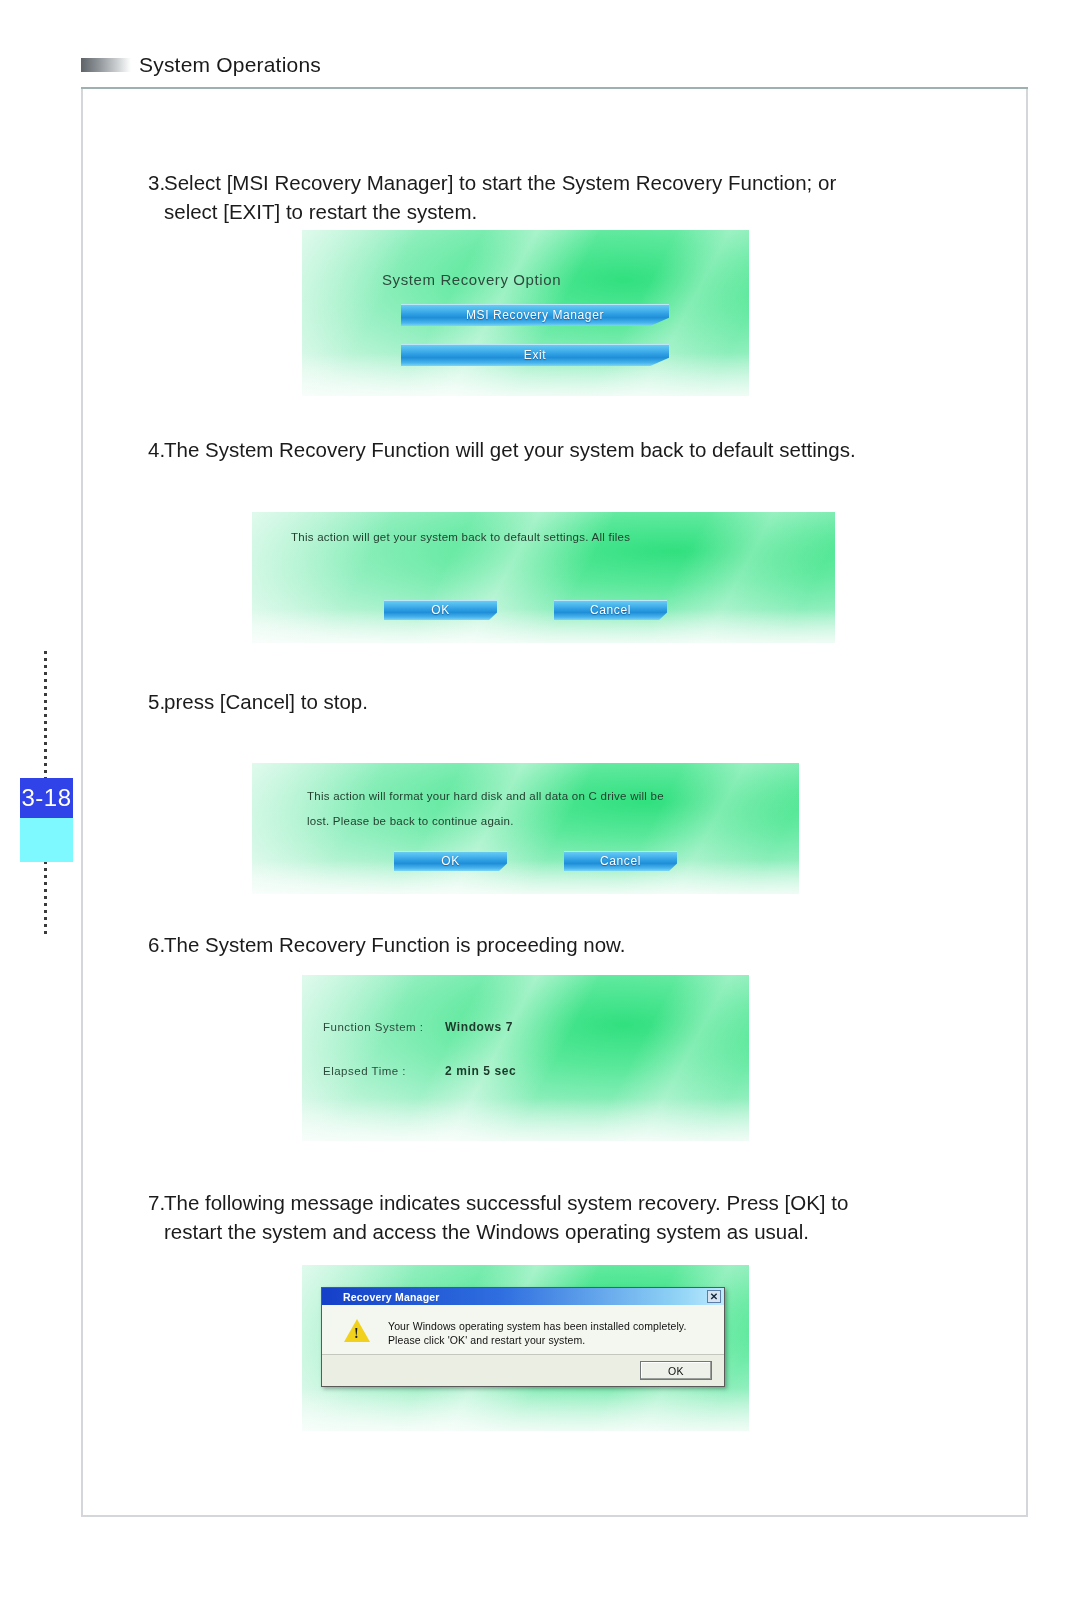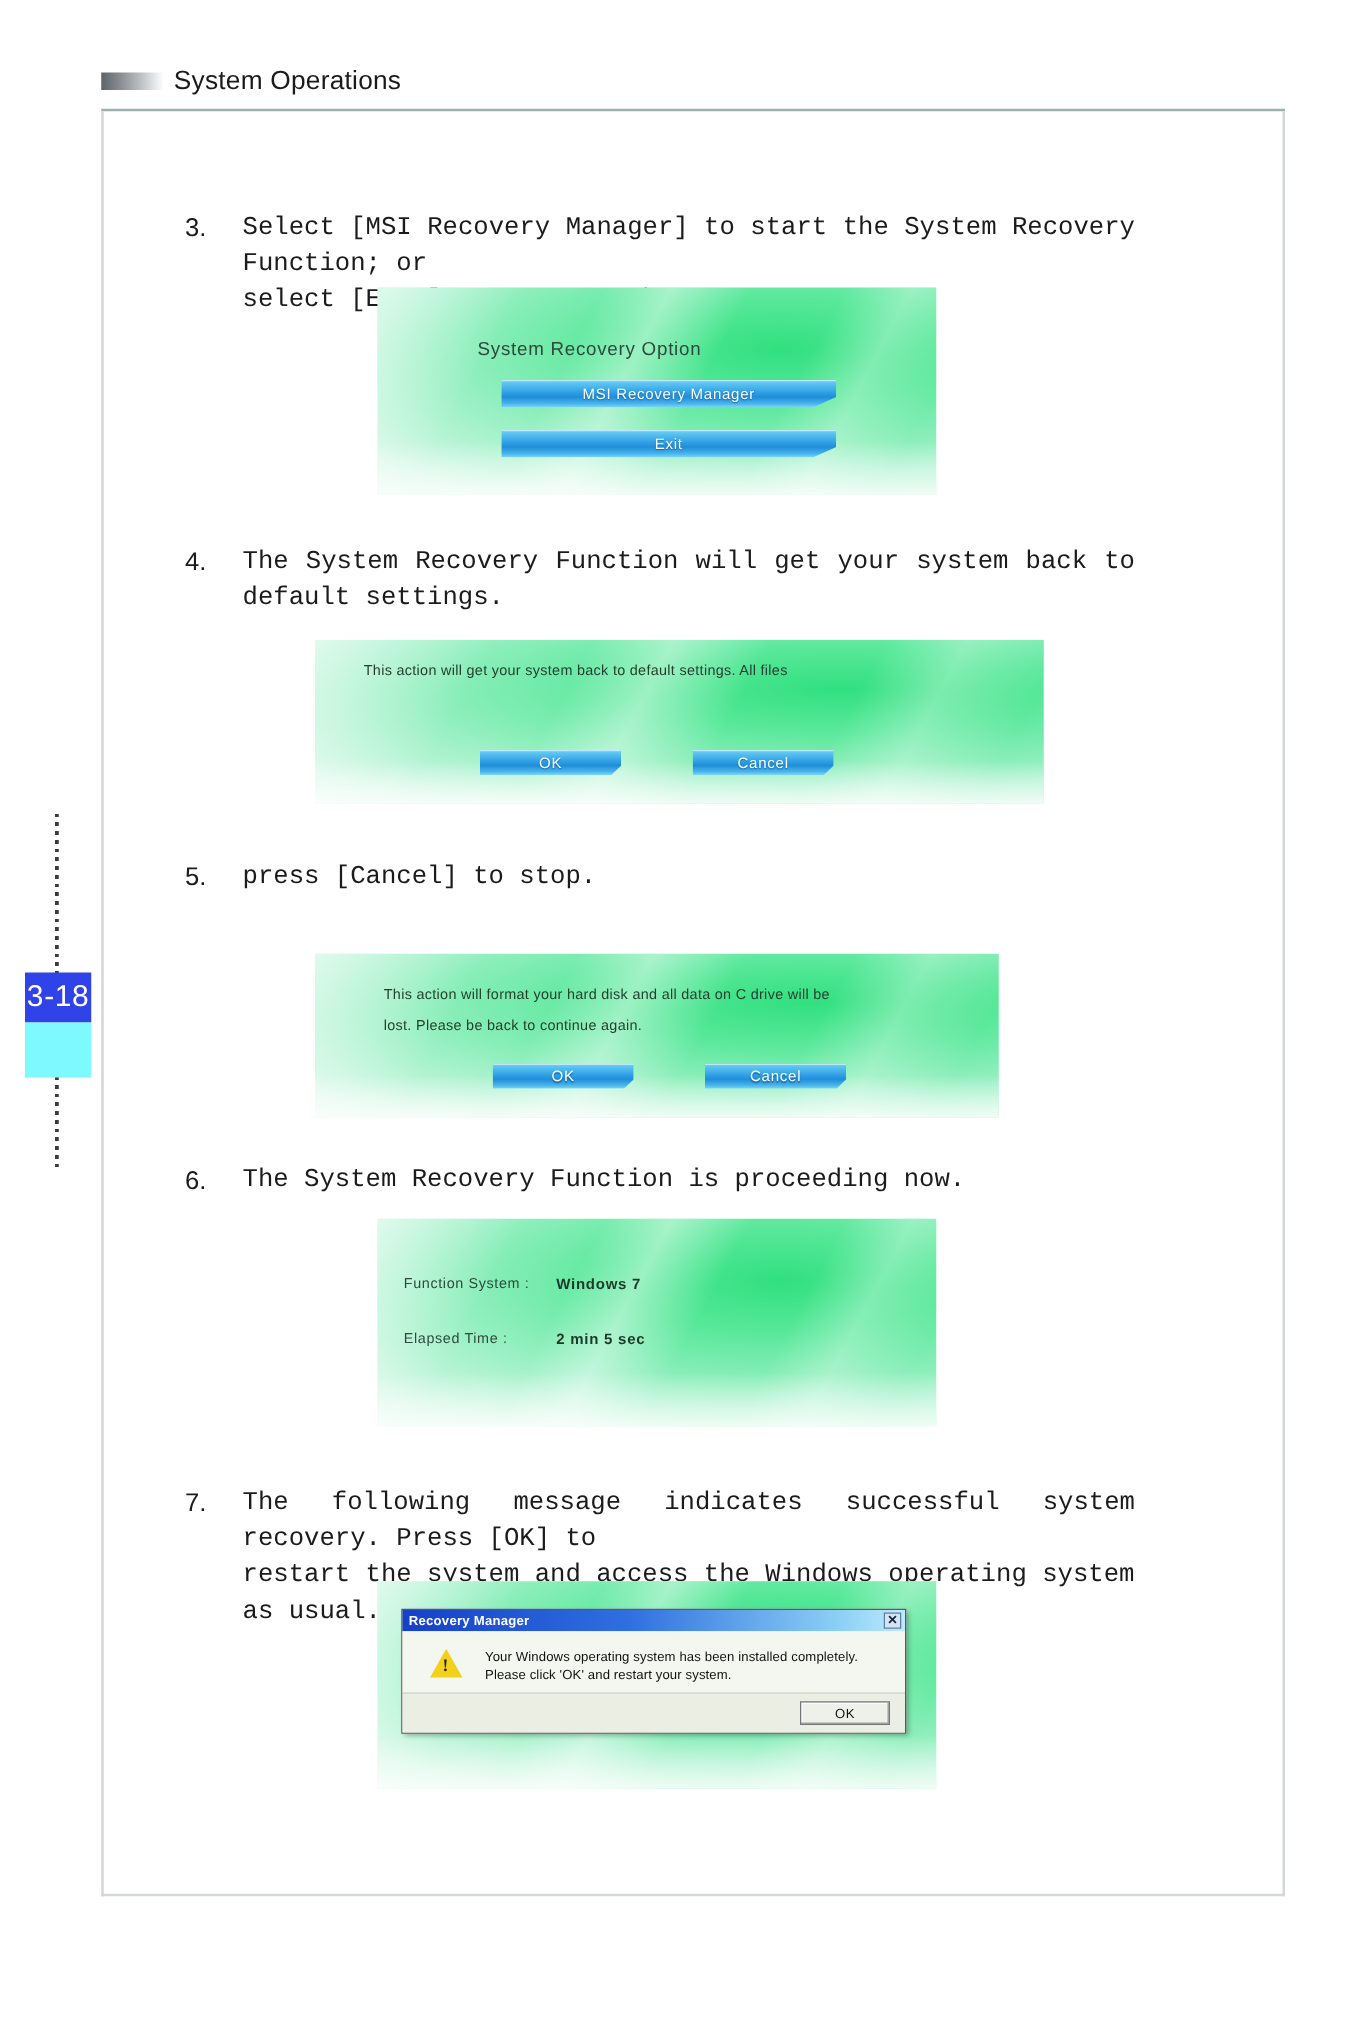--- a/index.html
+++ b/index.html
@@ -89,24 +89,23 @@
     color: #1b1b1b;
     line-height: 29px;
   }
   .step-num {
     position: absolute;
     left: 0; top: 0;
     width: 30px;
     text-align: left;
   }
   .step-body {
-    margin-left: 46px;
+    margin-left: 16px;
     text-align: justify;
     text-justify: inter-word;
-    font-family: Liberation Mono, monospace;
   }
   .step-body .last { text-align: left; }
 
   
   .greenshot {
     position: absolute;
     background:
       linear-gradient(118deg, rgba(255,255,255,0.55) 0%, rgba(255,255,255,0.0) 22%, rgba(255,255,255,0.0) 34%, rgba(255,255,255,0.42) 44%, rgba(255,255,255,0.0) 56%, rgba(255,255,255,0.0) 70%, rgba(255,255,255,0.30) 80%, rgba(255,255,255,0.0) 92%),
       radial-gradient(130% 115% at 72% 30%, #31e07f 0%, #59e89a 22%, #9af0c4 48%, #d5f8e6 72%, #f2fdf8 100%);
     overflow: hidden;
@@ -187,21 +186,21 @@
     border: 1px solid #5a5a5a;
     box-sizing: border-box;
     box-shadow: 2px 2px 4px rgba(0,0,0,0.30);
   }
   .win-titlebar {
     position: relative;
     height: 17px;
     background: linear-gradient(to right, #1540c8 0%, #2f6fe0 45%, #8fd2f5 88%, #bfeaff 100%);
     display: flex;
     align-items: center;
-    padding-left: 5px;
+    padding-left: 21px;
     box-sizing: border-box;
   }
   .win-title-text {
     color: #ffffff;
     font-size: 10.5px;
     font-weight: bold;
     letter-spacing: 0.2px;
   }
   .win-close {
     position: absolute;

